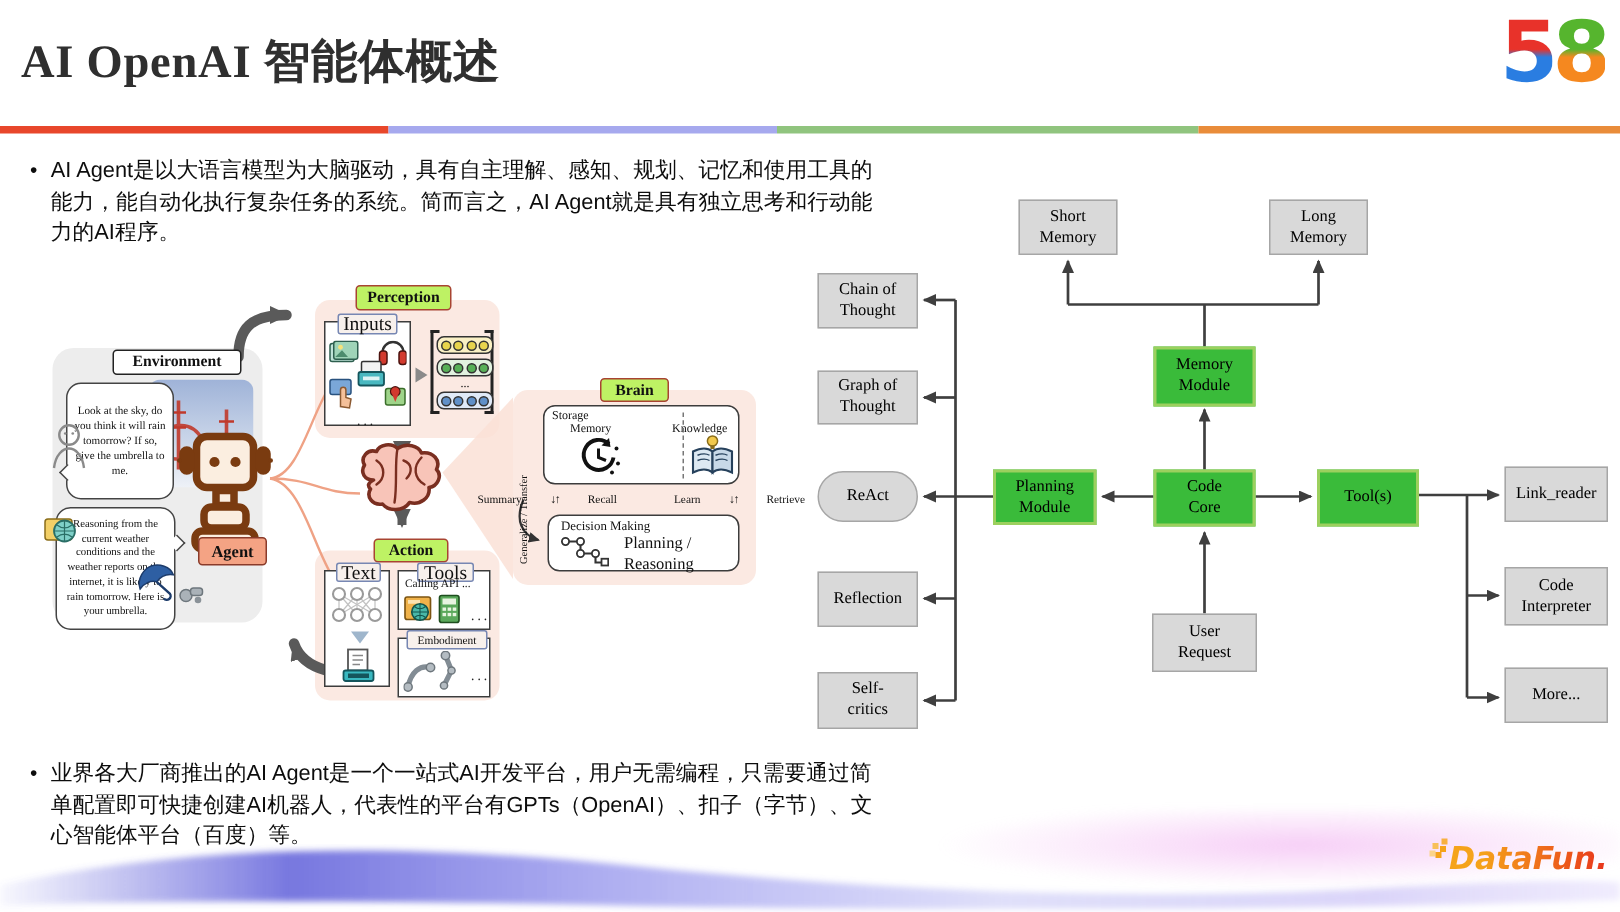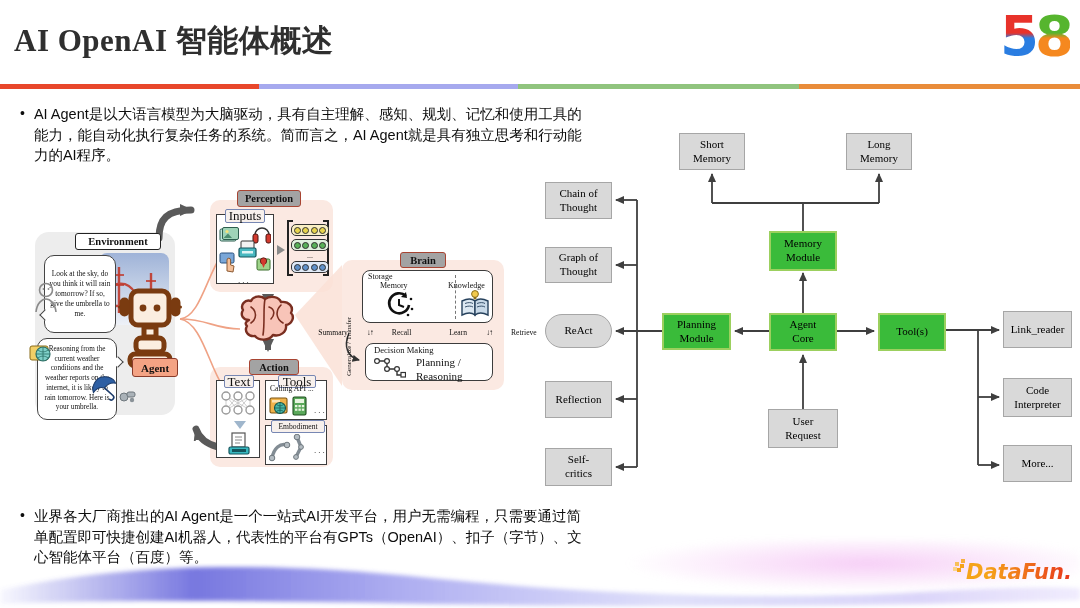--- a/index.html
+++ b/index.html
@@ -35,21 +35,21 @@
          color:#000;padding:12px;box-sizing:border-box;}
   .fgray{background:#d9d9d9;border:1.6px solid #a6a6a6;}
   .fgreen{background:#3abb3a;border:2px solid #9cd05e;}
 
   
   #fig{position:absolute;left:28px;top:183px;width:485px;height:295px;font-family:"Liberation Serif",serif;}
   #fig .lay{position:absolute;box-sizing:border-box;}
   #figsvg{position:absolute;left:0;top:0;z-index:3;pointer-events:none;}
   .panel{background:#ededed;border-radius:14px;z-index:1;}
   .module{background:#fbe9e2;border-radius:10px;z-index:2;}
-  .mhead{z-index:4;background:#a3a3a3;border:1px solid #a84432;border-radius:3px;
+  .mhead{z-index:4;background:#bef264;border:1px solid #a84432;border-radius:3px;
          font-weight:bold;font-size:10.5px;display:flex;align-items:center;justify-content:center;color:#111;}
   .whitebox{background:#fff;border:1px solid #3c3c3c;z-index:4;}
   .sublabel{position:absolute;z-index:5;background:#f7f0ec;border:1px solid #7787b3;border-radius:2px;
             font-size:13px;display:flex;align-items:center;justify-content:center;color:#111;}
   .bubble{background:#fff;border:1px solid #444;border-radius:10px;z-index:4;
           font-size:7.4px;line-height:1.35;text-align:center;display:flex;align-items:center;
           justify-content:center;padding:4px;color:#111;}
   .tail{position:absolute;width:7px;height:7px;background:#fff;z-index:4;}
   .envlabel{z-index:5;background:#fff;border:1.3px solid #222;border-radius:3px;font-weight:bold;
             font-size:10.5px;display:flex;align-items:center;justify-content:center;color:#111;}
@@ -427,21 +427,21 @@
     </svg>
     <div class="fnode fgray" style="left:139px;top:8px;width:66px;height:37px;">Short Memory</div>
     <div class="fnode fgray" style="left:306px;top:8px;width:66px;height:37px;">Long Memory</div>
     <div class="fnode fgray" style="left:5px;top:57px;width:67px;height:37px;">Chain of Thought</div>
     <div class="fnode fgray" style="left:5px;top:122px;width:67px;height:36px;">Graph of Thought</div>
     <div class="fnode fgray" style="left:5px;top:189px;width:67px;height:34px;border-radius:17px;">ReAct</div>
     <div class="fnode fgray" style="left:5px;top:256px;width:67px;height:37px;">Reflection</div>
     <div class="fnode fgray" style="left:5px;top:323px;width:67px;height:38px;">Self-critics</div>
     <div class="fnode fgreen" style="left:229px;top:106px;width:68px;height:40px;">Memory Module</div>
     <div class="fnode fgreen" style="left:122px;top:188px;width:69px;height:37px;">Planning Module</div>
-    <div class="fnode fgreen" style="left:229px;top:188px;width:68px;height:38px;">Agent Core</div>
+    <div class="fnode fgreen" style="left:229px;top:188px;width:68px;height:38px;">Code Core</div>
     <div class="fnode fgreen" style="left:338px;top:188px;width:68px;height:38px;">Tool(s)</div>
     <div class="fnode fgray" style="left:228px;top:284px;width:70px;height:39px;">User Request</div>
     <div class="fnode fgray" style="left:463px;top:186px;width:69px;height:37px;">Link_reader</div>
     <div class="fnode fgray" style="left:463px;top:253px;width:69px;height:39px;">Code Interpreter</div>
     <div class="fnode fgray" style="left:463px;top:320px;width:69px;height:37px;">More...</div>
   </div>
 
   <div id="datafun">
     <span class="sparkle"></span>
     <span class="txt">DataFun.</span>

